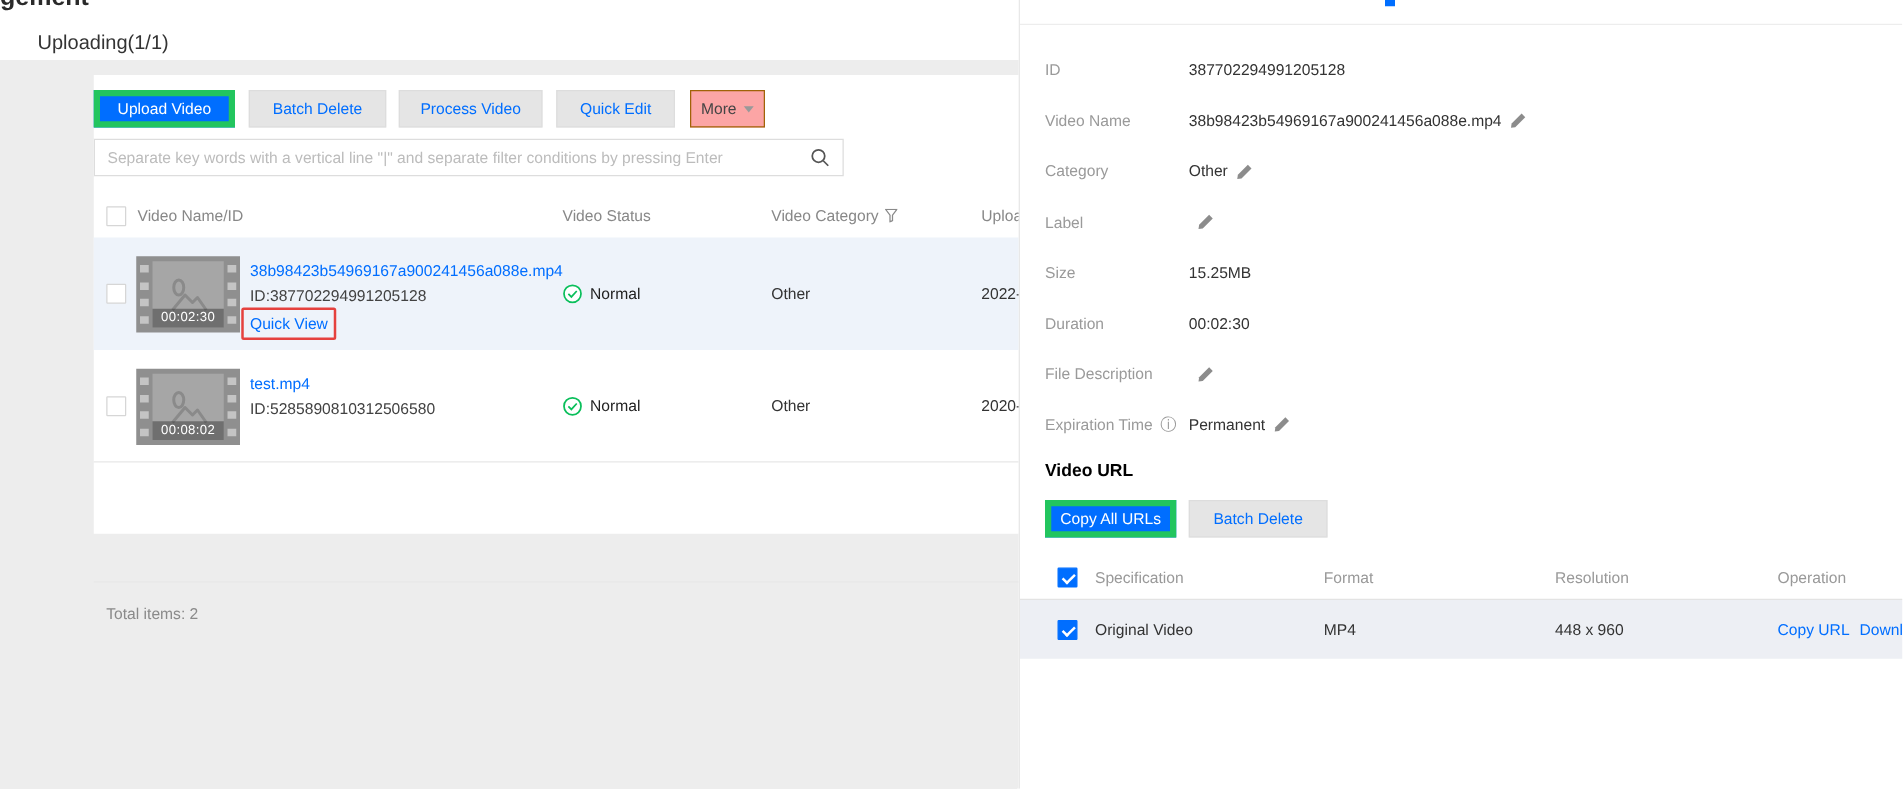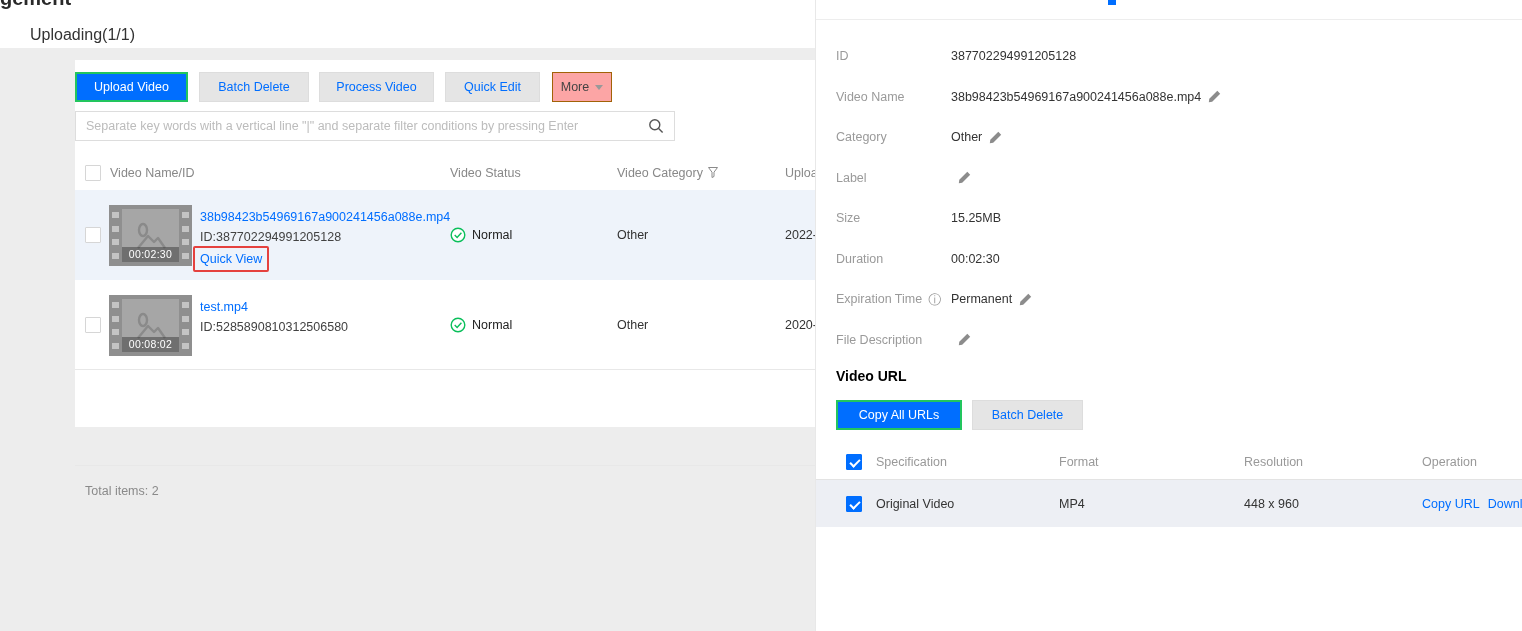--- a/index.html
+++ b/index.html
@@ -12,21 +12,21 @@
   .header-band { position:relative; height:48px; background:#fff; overflow:hidden; }
   .page-title { position:absolute; left:0; top:-13px; font-size:20px; font-weight:700; color:#2a2a2a; }
   .upload-tab { position:absolute; left:30px; top:26px; font-size:16px; color:#333; }
   .content-bg { position:absolute; left:0; top:48px; width:815px; height:583px; background:#ededed; }
   .card { position:absolute; left:75px; top:60px; width:740px; height:367px; background:#fff; }
 
   
   .toolbar { position:absolute; left:0; top:12px; display:flex; align-items:center; }
   .btn { height:30px; font-size:12.5px; display:flex; align-items:center; justify-content:center;
          cursor:pointer; white-space:nowrap; font-family:inherit; }
-  .btn-primary { background:#006eff; color:#fff; border:2px solid #22c55e; }
+  .btn-primary { background:#006eff; color:#fff; border:5px solid #22c55e; }
   .btn-ghost { background:#e5e5e5; color:#006eff; border:1px solid #ddd; }
   .btn-plain { background:#fca5a5; color:#444; border:1px solid #a16207;align-items:center; }
   .w-upload{width:113px;margin-right:11px;} .w-batch{width:110px;margin-right:10px;}
   .w-process{width:115px;margin-right:11px;} .w-quick{width:95px;margin-right:12px;}
   .w-more{width:60px;}
   .caret { width:0; height:0; border-left:4px solid transparent; border-right:4px solid transparent;
            border-top:5px solid #999; margin-left:6px; display:inline-block; }
 
   
   .search-box { position:absolute; left:0; top:51px; width:600px; height:30px; border:1px solid #ddd;
@@ -85,21 +85,21 @@
 
   .fields { position:absolute; left:20px; top:36px; width:660px; }
   .field-row { height:40.5px; display:flex; align-items:center; }
   .f-label { width:115px; color:#9a9a9a; display:flex; align-items:center; gap:6px; flex:none; }
   .f-value { color:#333; display:flex; align-items:center; gap:7px; }
   .pencil { display:flex; cursor:pointer; }
   .info-ic { color:#999; font-size:13px; line-height:1; cursor:default; }
 
   .url-heading { position:absolute; left:20px; top:368px; font-size:14px; font-weight:700; color:#000; }
   .url-buttons { position:absolute; left:20px; top:400px; display:flex; gap:10px; }
-  .w-copyall{width:126px;} .w-bdel2{width:111px;}
+  .w-copyall{width:105px;} .w-bdel2{width:111px;}
 
   .spec-table { position:absolute; left:0; top:444px; width:707px; }
   .spec-head { position:relative; height:36px; color:#999; border-bottom:1px solid #e3e3e3; }
   .spec-row { position:relative; height:47px; background:#edeff4; color:#333; }
   .s-check{left:30px;} .s-spec{left:60px;} .s-format{left:243px;} .s-res{left:428px;} .s-op{left:606px;}
   .ops { display:flex; gap:8px; white-space:nowrap; }
 </style>
 </head>
 <body>
 
@@ -305,38 +305,38 @@
     </div>
 
     <div class="field-row">
       <span class="f-label">Duration</span>
       <span class="f-value">
           <span>00:02:30</span>
         </span>
     </div>
 
     <div class="field-row">
+      <span class="f-label">File Description</span>
+      <span class="f-value">
+        <span></span>
+        <span class="pencil">
+          <svg width="13" height="13" viewBox="0 0 13 13">
+              <path d="M9.3 0.8 L12.2 3.7 L4.2 11.7 L0.8 12.2 L1.3 8.8 Z" fill="#8c8c8c"></path>
+            </svg>
+        </span>
+      </span>
+    </div>
+
+    <div class="field-row">
       <span class="f-label">
         <span>Expiration Time</span>
         <span class="info-ic">ⓘ</span>
       </span>
       <span class="f-value">
         <span>Permanent</span>
-        <span class="pencil">
-          <svg width="13" height="13" viewBox="0 0 13 13">
-              <path d="M9.3 0.8 L12.2 3.7 L4.2 11.7 L0.8 12.2 L1.3 8.8 Z" fill="#8c8c8c"></path>
-            </svg>
-        </span>
-      </span>
-    </div>
-
-    <div class="field-row">
-      <span class="f-label">File Description</span>
-      <span class="f-value">
-        <span></span>
         <span class="pencil">
           <svg width="13" height="13" viewBox="0 0 13 13">
               <path d="M9.3 0.8 L12.2 3.7 L4.2 11.7 L0.8 12.2 L1.3 8.8 Z" fill="#8c8c8c"></path>
             </svg>
         </span>
       </span>
     </div>
   </div>
 
   <div class="url-heading">Video URL</div>

